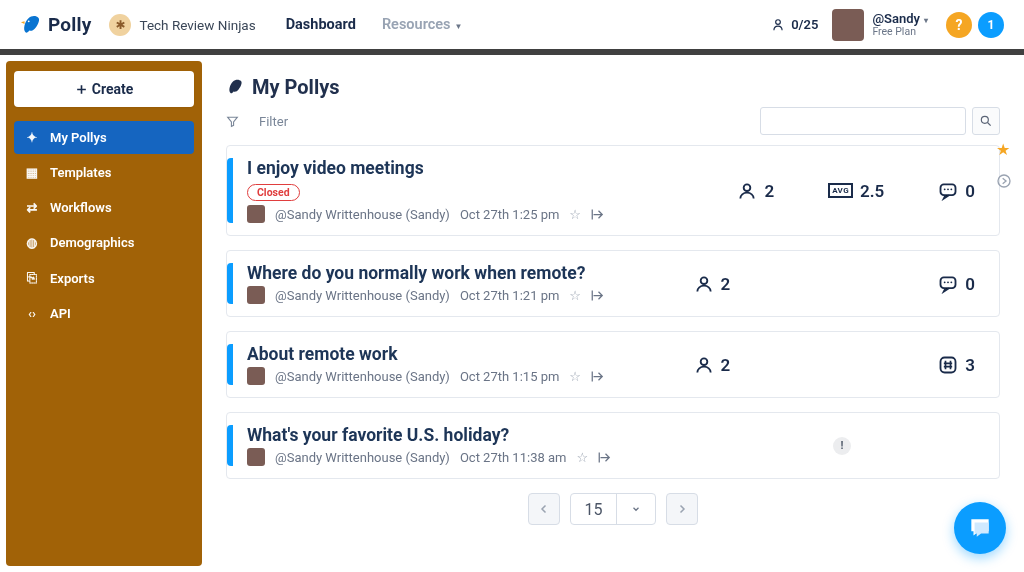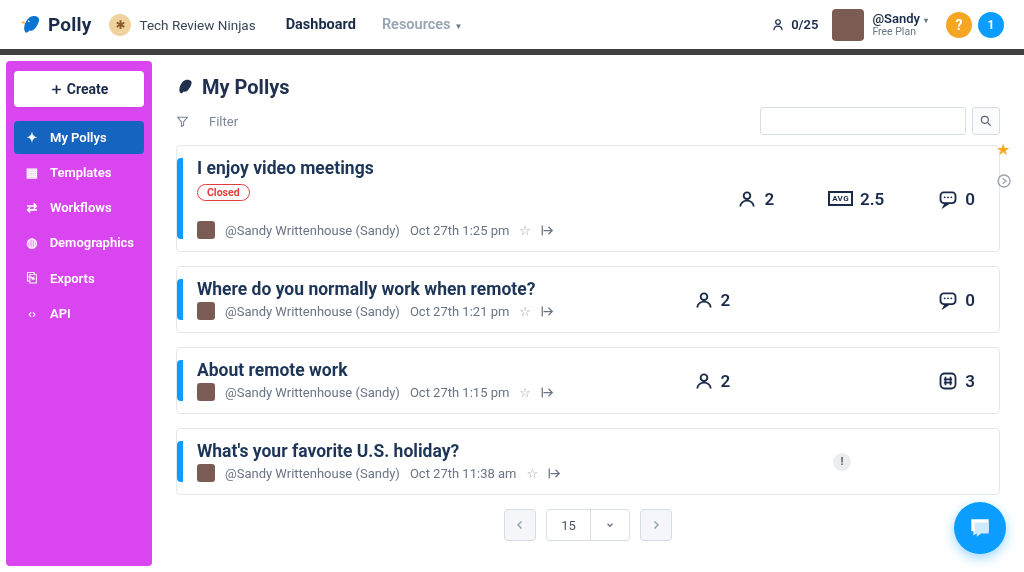--- a/index.html
+++ b/index.html
@@ -13,46 +13,46 @@
     .nav-link { font-size:14.5px; font-weight:600; color:#98a3b3; margin-right:26px; cursor:pointer;}
     .nav-link.active { color:#1a2b4a; font-weight:700;}
     .spacer{flex:1;}
     .alloc { display:flex; align-items:center; gap:6px; color:#1a2b4a; font-size:13px;font-weight:600; margin-right:14px;}
     .avatar { width:32px; height:32px; border-radius:4px; background:#7a5c55;display:inline-block;}
     .user { display:flex; align-items:center; gap:8px; margin-right:12px; color:#1a2b4a; }
     .user .name{font-size:13px;font-weight:600;line-height:1.1;}
     .user .plan{font-size:10.5px;color:#6b7688;line-height:1.1;}
     .circle-btn{width:26px;height:26px;border-radius:50%;display:flex;align-items:center;justify-content:center;color:#fff;font-weight:700;font-size:14px;margin-left:6px;}
     .main{display:flex;height:517px;padding:6px;}
-    .sidebar{width:146px;background:#d946ef;border-radius:4px;padding:10px 8px;display:flex;flex-direction:column;}
+    .sidebar{width:196px;background:#a16207;border-radius:4px;padding:10px 8px;display:flex;flex-direction:column;}
     .create-btn{background:#fff;border:none;border-radius:4px;height:36px;display:flex;align-items:center;justify-content:center;gap:4px;font-weight:700;font-size:14px;color:#1a2b4a;box-shadow:0 1px 2px rgba(0,0,0,.08);cursor:pointer;margin-bottom:14px;}
     .side-item{display:flex;align-items:center;gap:10px;padding:9px 10px;color:#fff;font-size:13px;font-weight:600;border-radius:4px;cursor:pointer;margin-bottom:2px;}
     .side-item.active{background:#1565c0;}
     .side-item .sicon{width:16px;text-align:center;font-size:13px;opacity:.95;}
     .content{flex:1;padding:14px 18px 10px 24px;overflow:auto;}
     .page-title{font-size:20px;font-weight:700;color:#21304d;display:flex;align-items:center;gap:8px;margin-bottom:8px;}
     .filter-row{display:flex;align-items:center;justify-content:space-between;margin-bottom:10px;}
     .filter-btn{display:flex;align-items:center;gap:20px;color:#7a8698;font-size:13px;cursor:pointer;}
     .search-wrap{display:flex;align-items:center;gap:6px;}
     .search-input{border:1px solid #d7dde6;border-radius:3px;height:28px;width:206px;padding:0 8px;font-size:13px;}
     .search-btn{border:1px solid #d7dde6;background:#fafbfc;width:28px;height:28px;border-radius:3px;display:flex;align-items:center;justify-content:center;cursor:pointer;color:#5a6476;}
     .card{border:1px solid #e4e8ee;border-radius:4px;background:#fff;margin-bottom:14px;padding:12px 18px 12px 0;display:flex;position:relative;}
     .card .accent{width:6px;background:#0b9dff;border-top-left-radius:4px;border-bottom-left-radius:4px;}
     .card .body{padding-left:14px;flex:1;min-width:0;}
     .card-title{font-size:17.5px;font-weight:700;color:#1d3557;margin-bottom:3px;}
-    .closed{display:inline-block;border:1px solid #e03e3e;color:#e03e3e;font-size:10.5px;font-weight:700;border-radius:12px;padding:1px 9px;margin-bottom:20px;}
+    .closed{display:inline-block;border:1px solid #e03e3e;color:#e03e3e;font-size:10.5px;font-weight:700;border-radius:12px;padding:1px 9px;margin-bottom:4px;}
     .meta{display:flex;align-items:center;gap:10px;color:#6a7486;font-size:13px;}
     .tiny-av{width:18px;height:18px;border-radius:3px;background:#7a5c55;display:inline-block;}
     .stats{display:flex;align-items:center;gap:54px;color:#1a2b4a;margin-right:6px;}
     .stats.noresp{gap:10px;color:#3a4454;font-weight:700;}
     .stat{display:flex;align-items:center;gap:7px;font-weight:600;font-size:17px;}
     .pager{display:flex;align-items:center;justify-content:center;gap:10px;margin-top:10px;}
     .pgbtn{width:32px;height:32px;border:1px solid #d7dde6;border-radius:4px;background:#f4f6f9;color:#9aa3b1;display:flex;align-items:center;justify-content:center;}
     .pgnum{display:flex;border:1px solid #d7dde6;border-radius:4px;height:32px;}
-    .pgnum span{display:flex;align-items:center;justify-content:center;padding:0 14px;font-size:13px;color:#4b5566;}
+    .pgnum span{display:flex;align-items:center;justify-content:center;padding:0 14px;font-size:16px;color:#4b5566;}
     .pgnum span:first-child{border-right:1px solid #d7dde6;}
     .right-rail{position:absolute;right:12px;top:140px;display:flex;flex-direction:column;gap:14px;color:#9aa3b1;}
     .right-rail .star{color:#f5a623;}
     .chat-fab{position:absolute;right:18px;bottom:18px;width:52px;height:52px;border-radius:50%;background:#0b9dff;display:flex;align-items:center;justify-content:center;color:#fff;box-shadow:0 4px 12px rgba(11,157,255,.4);cursor:pointer;}
     .meta-star{color:#9aa3b1;}
     .chev{font-size:8px;color:#6b7688;margin-left:4px;}
     svg.icon{display:block;}
     .noresp-ex{width:18px;height:18px;border-radius:50%;background:#ecedef;color:#56606f;display:flex;align-items:center;justify-content:center;font-size:11px;font-weight:700;}
     .avg-badge{border:2px solid #1a2b4a;border-radius:0;font-size:8px;font-weight:700;padding:1px 2px;letter-spacing:.4px;color:#1a2b4a;}
   </style>

